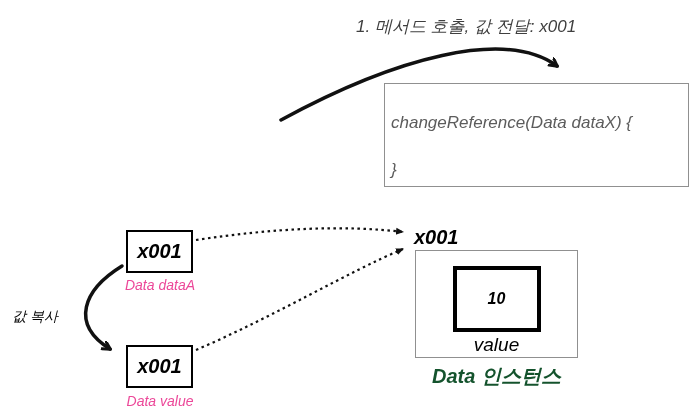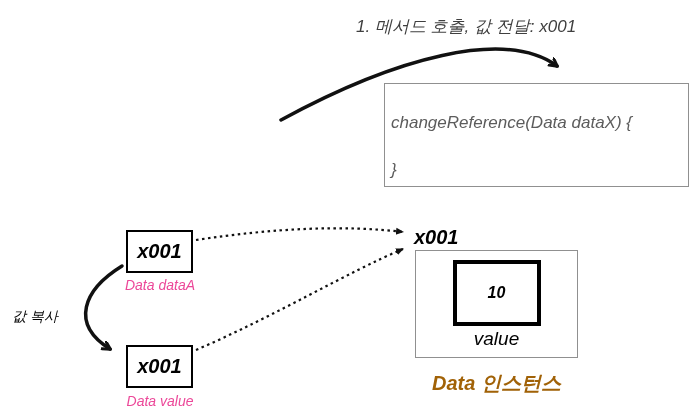--- a/index.html
+++ b/index.html
@@ -91,21 +91,21 @@
     left: 415px; top: 250px;
     width: 163px; height: 108px;
     border: 1px solid #909090;
     background: #ffffff;
     box-sizing: border-box;
     display: flex;
     flex-direction: column;
     align-items: center;
   }
   .value-box {
-    margin-top: 9px;
+    margin-top: 15px;
     width: 88px; height: 66px;
     border: 4px solid #000000;
     box-sizing: border-box;
     display: flex;
     align-items: center;
     justify-content: center;
   }
   .value-number {
     font-size: 16px;
     font-weight: bold;
@@ -115,23 +115,22 @@
     margin-top: 2px;
     font-size: 19px;
     color: #000000;
   }
   .instance-caption {
     left: 415px; top: 363px;
     width: 163px;
     text-align: center;
     font-size: 20px;
     font-weight: bold;
-    color: #a16207;
+    color: #14532d;
     white-space: nowrap;
-    margin-top: 7px;
   }
 
   svg.arrow-layer {
     position: absolute;
     left: 0; top: 0;
     width: 699px;
     height: 419px;
     pointer-events: none;
   }
 </style>

